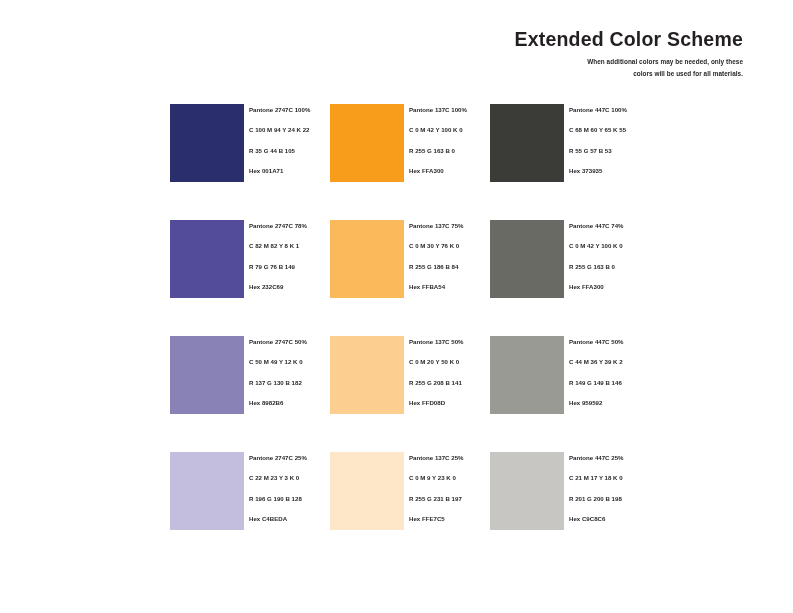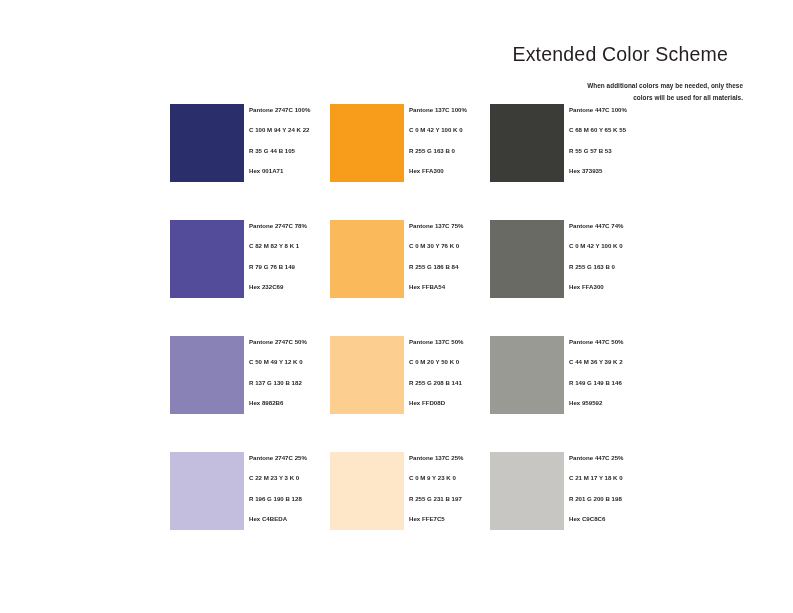--- a/index.html
+++ b/index.html
@@ -20,25 +20,25 @@
   
   #header {
     position: absolute;
     top: 28px;
     right: 50px;
     width: 330px;
     text-align: right;
   }
   #header-title {
     font-size: 19.5px;
-    font-weight: normal;
+    font-weight: bold;
     letter-spacing: 0.2px;
     color: #231f20;
     line-height: 1.15;
-    margin: 15px;
+    margin: 0;
     white-space: nowrap;
   }
   #header-sub {
     margin-top: 6px;
     font-size: 6.4px;
     line-height: 1.75;
     color: #231f20;
     font-weight: bold;
     letter-spacing: 0.05px;
   }

